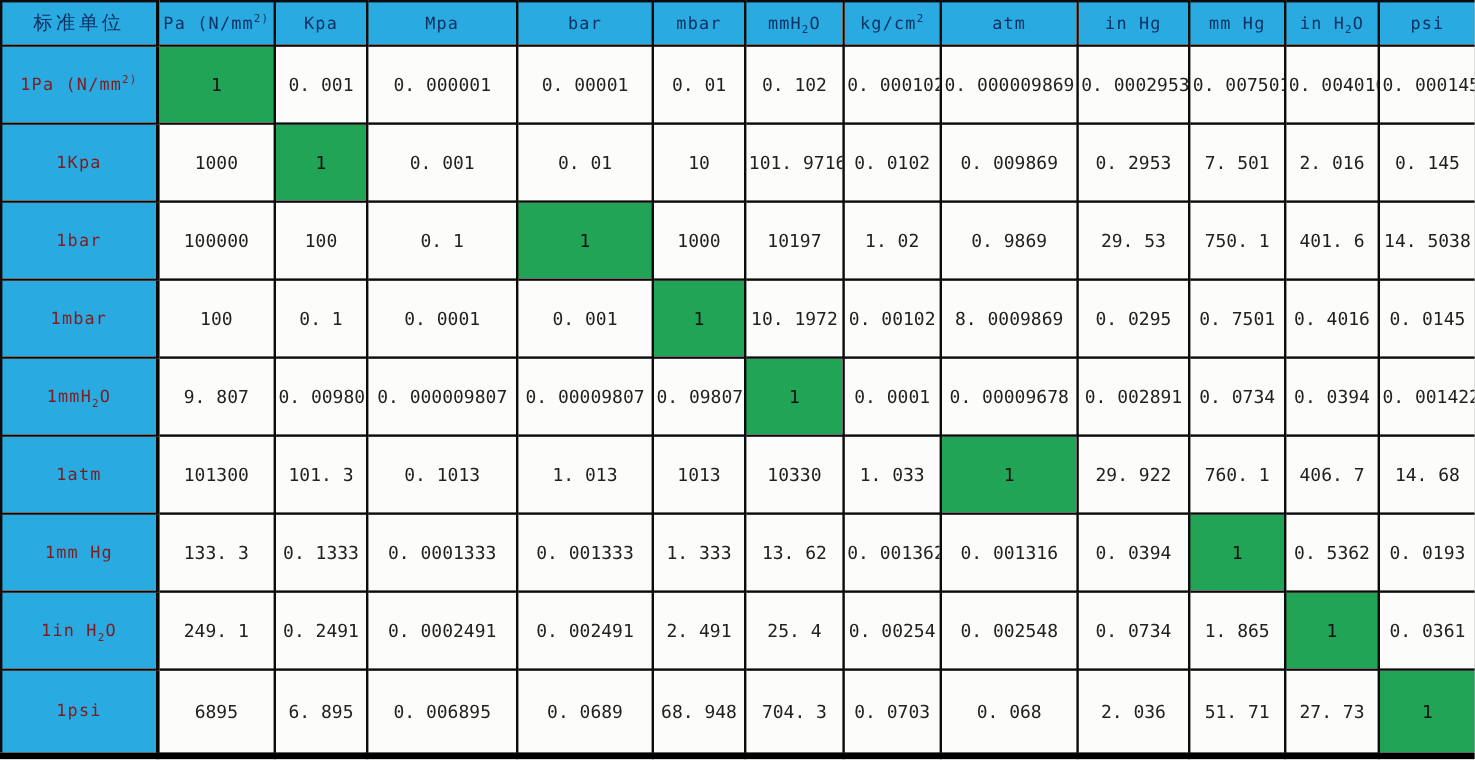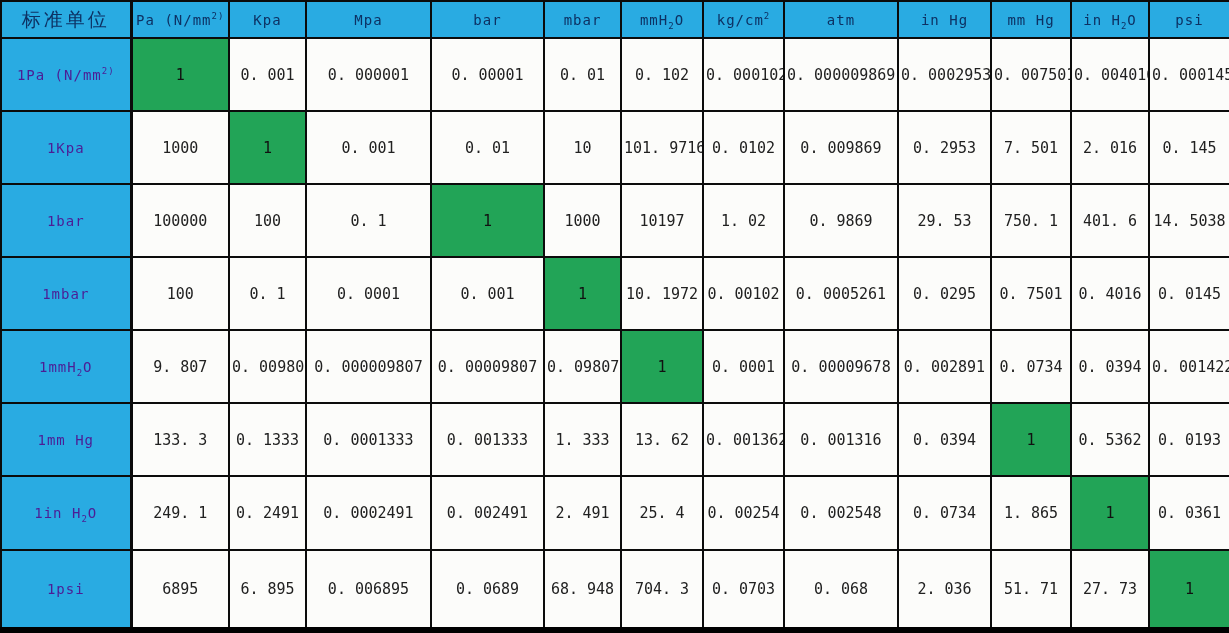--- a/index.html
+++ b/index.html
@@ -20,24 +20,24 @@
   }
   #conv thead tr { height: 37px; }
   
   #conv th {
     background: #29abe2;
     color: #0d3163;
     font-weight: normal;
     font-size: 14px;
     letter-spacing: 1px;
   }
-  #conv th.corner { font-size: 19px; letter-spacing: 3px; border-right-width: 3px;
+  #conv th.corner { font-size: 16px; letter-spacing: 3px; border-right-width: 3px;
     font-family: "DejaVu Sans", "Liberation Sans", sans-serif; margin-left: 15px; }
   #conv td.rowlabel {
-    background: #29abe2; color: #4c1d95; font-size: 14px; letter-spacing: 1px;
+    background: #29abe2; color: #7f1d1d; font-size: 14px; letter-spacing: 1px;
     border-right-width: 3px;
     margin-left: 20px;
   }
   
   #conv td.val { background: #fcfcfa; color: #212121; font-size: 15px; }
   #conv td.diag { background: #22a457; color: #111111; }
   #conv sup { vertical-align: super; font-size: 9px; line-height: 0; }
   #conv sub { vertical-align: sub;   font-size: 9px; line-height: 0; }
 </style>
 </head>
@@ -127,40 +127,55 @@
         </tr>
         <tr>
           <td class="rowlabel"><span>1mbar</span></td>
           <td class="val">100</td>
           <td class="val">0. 1</td>
           <td class="val">0. 0001</td>
           <td class="val">0. 001</td>
           <td class="val diag">1</td>
           <td class="val">10. 1972</td>
           <td class="val">0. 00102</td>
-          <td class="val">0. 0005261</td>
+          <td class="val">8. 0009869</td>
           <td class="val">0. 0295</td>
           <td class="val">0. 7501</td>
           <td class="val">0. 4016</td>
           <td class="val">0. 0145</td>
         </tr>
         <tr>
           <td class="rowlabel"><span>1mmH</span><sub>2</sub><span>O</span></td>
           <td class="val">9. 807</td>
           <td class="val">0. 009807</td>
           <td class="val">0. 000009807</td>
           <td class="val">0. 00009807</td>
           <td class="val">0. 09807</td>
           <td class="val diag">1</td>
           <td class="val">0. 0001</td>
           <td class="val">0. 00009678</td>
           <td class="val">0. 002891</td>
           <td class="val">0. 0734</td>
           <td class="val">0. 0394</td>
           <td class="val">0. 001422</td>
+        </tr>
+        <tr>
+          <td class="rowlabel"><span>1atm</span></td>
+          <td class="val">101300</td>
+          <td class="val">101. 3</td>
+          <td class="val">0. 1013</td>
+          <td class="val">1. 013</td>
+          <td class="val">1013</td>
+          <td class="val">10330</td>
+          <td class="val">1. 033</td>
+          <td class="val diag">1</td>
+          <td class="val">29. 922</td>
+          <td class="val">760. 1</td>
+          <td class="val">406. 7</td>
+          <td class="val">14. 68</td>
         </tr>
         <tr>
           <td class="rowlabel"><span>1mm Hg</span></td>
           <td class="val">133. 3</td>
           <td class="val">0. 1333</td>
           <td class="val">0. 0001333</td>
           <td class="val">0. 001333</td>
           <td class="val">1. 333</td>
           <td class="val">13. 62</td>
           <td class="val">0. 001362</td>

